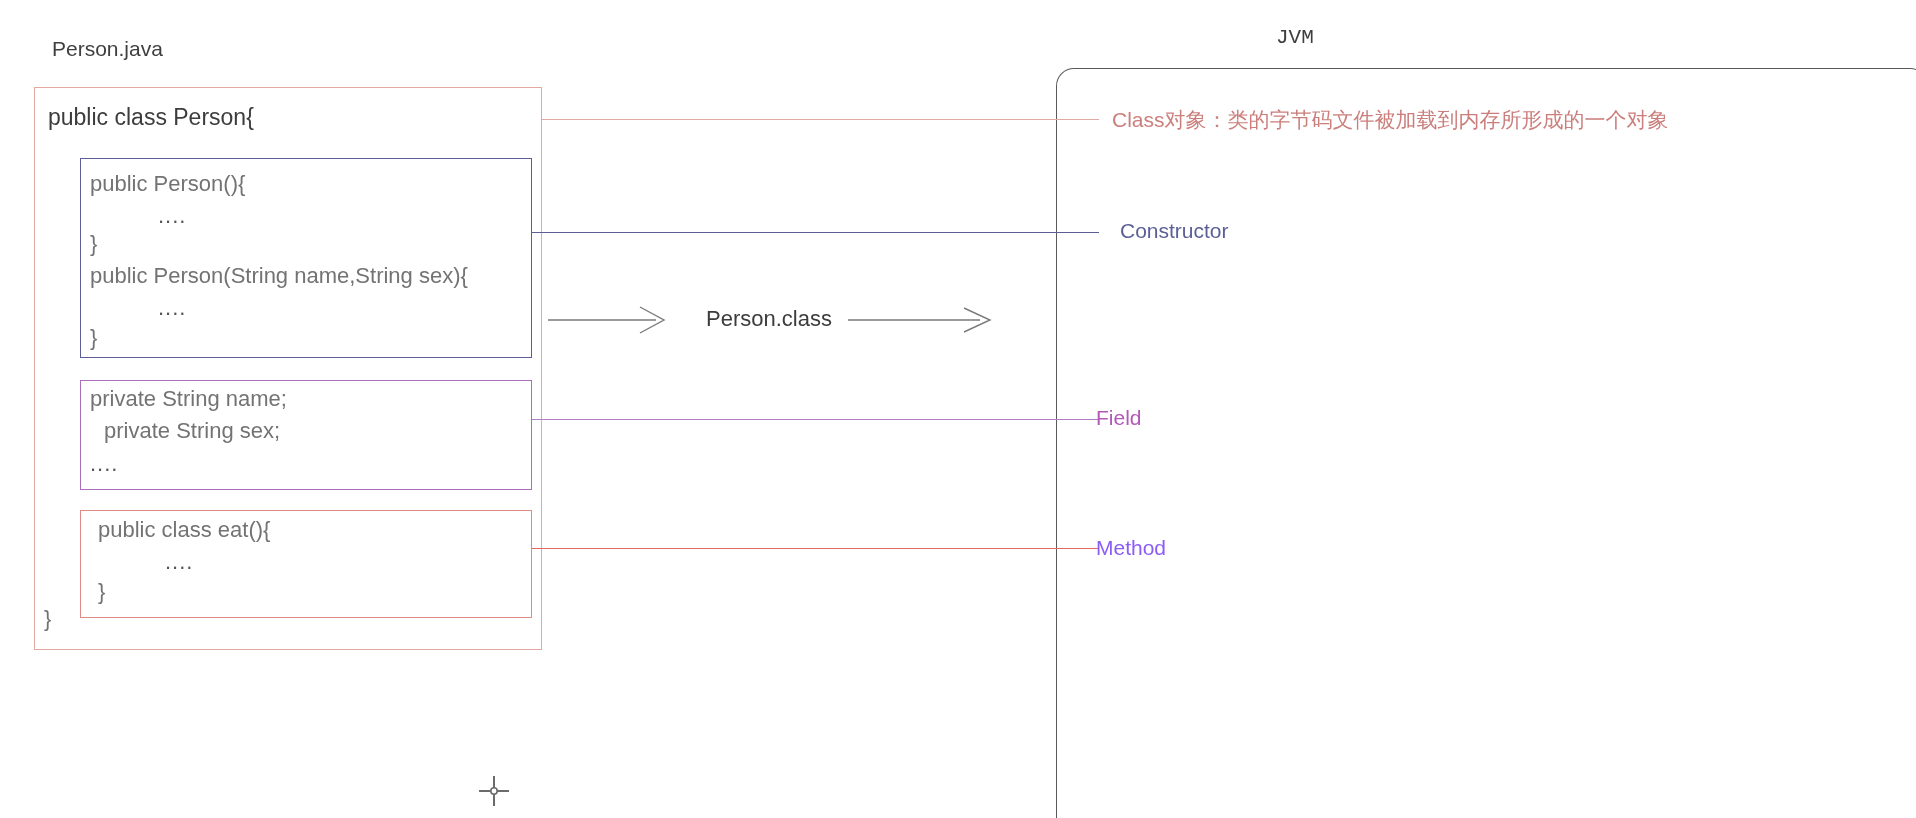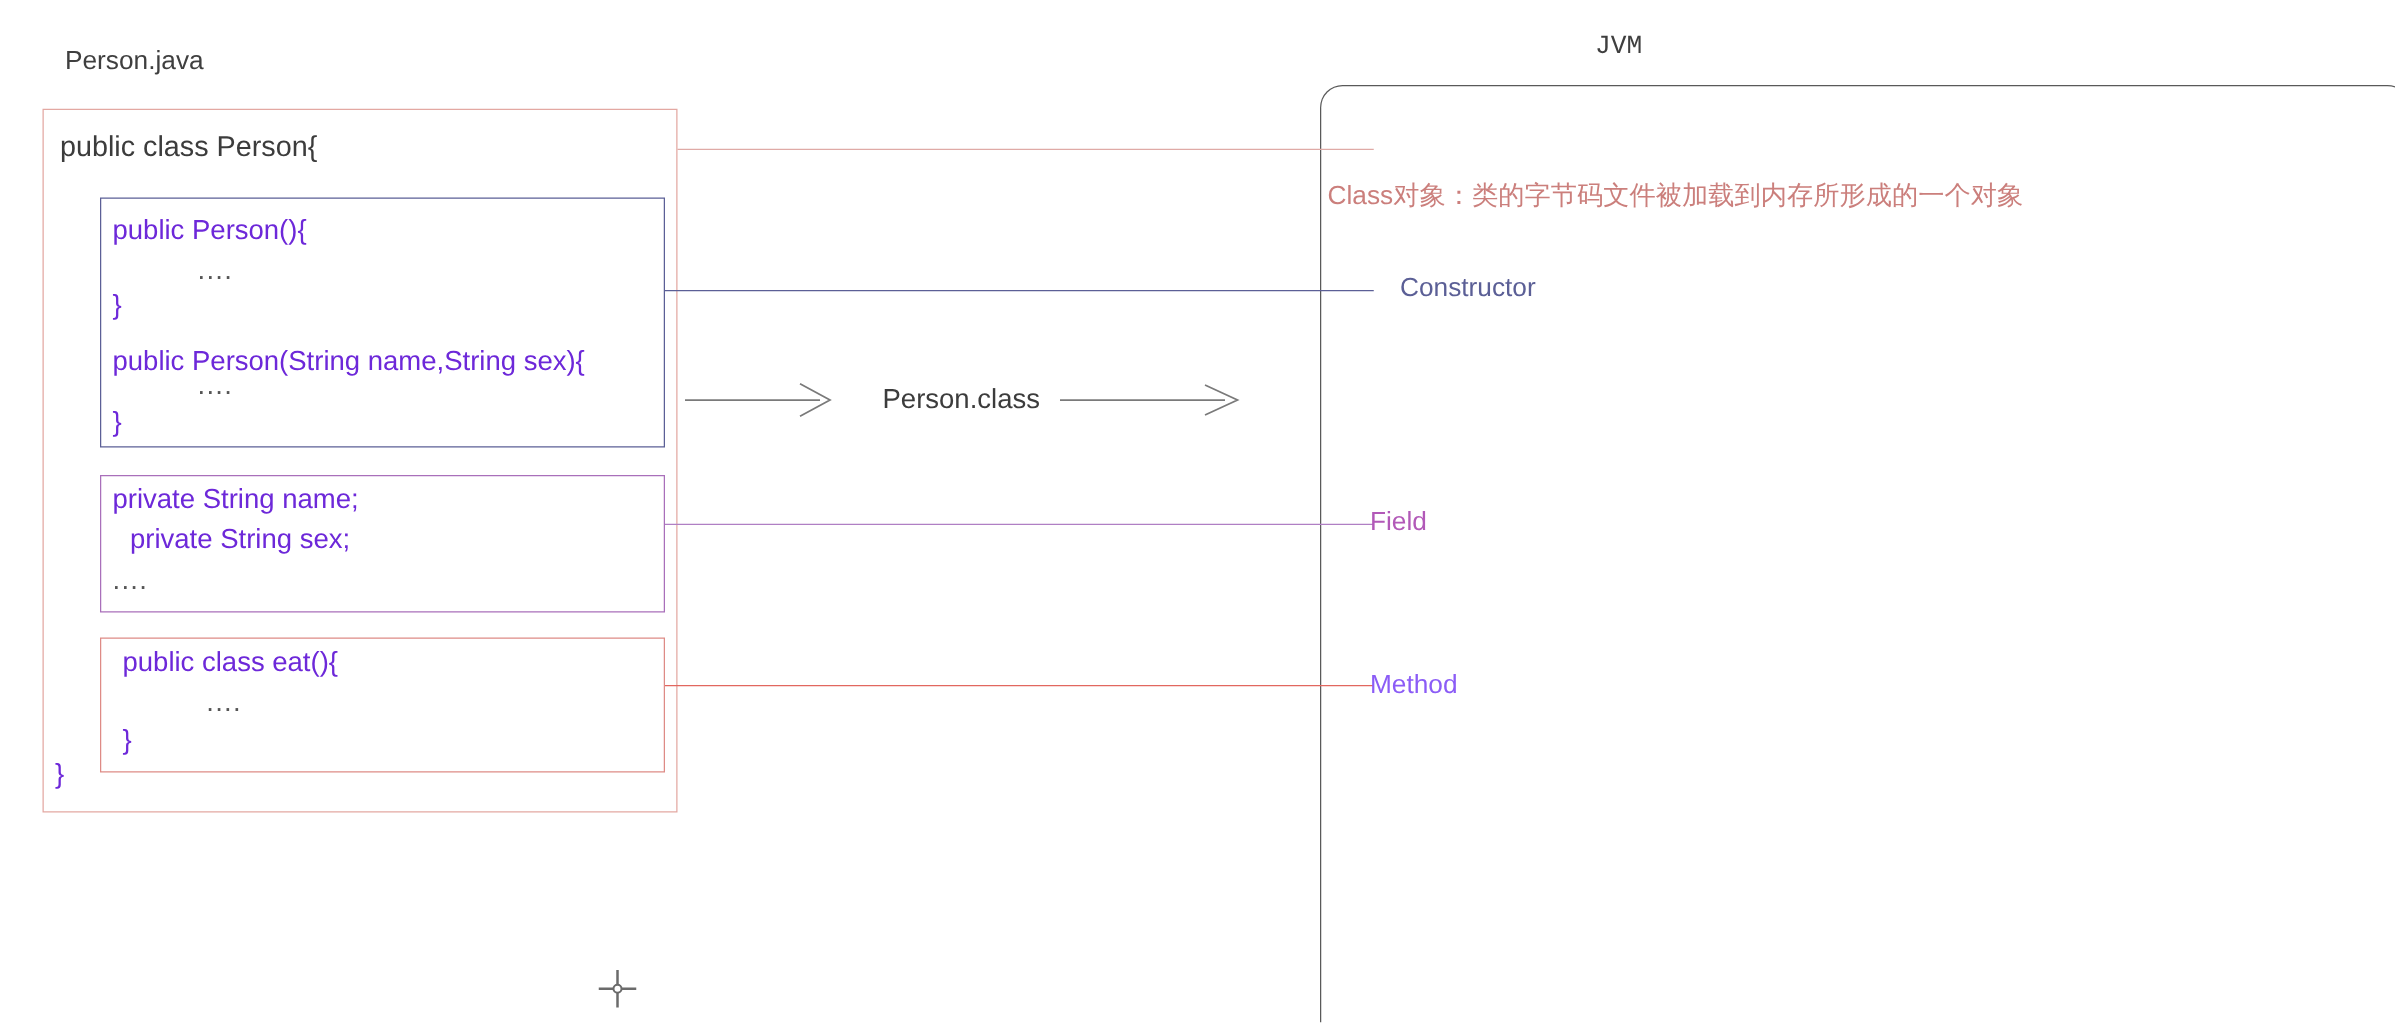--- a/index.html
+++ b/index.html
@@ -74,35 +74,35 @@
     top: 510px;
     width: 452px;
     height: 108px;
     border: 1.5px solid #de8b86;
     box-sizing: border-box;
   }
 
   .code {
     position: absolute;
     font-size: 22px;
-    color: #6d28d9;
+    color: #737373;
     white-space: pre;
     line-height: 1.25;
   }
   .dots {
     font-size: 22px;
     color: #555;
     letter-spacing: 1px;
   }
 
   
   .c1 { left: 90px; top: 170px; }
   .c2 { left: 158px; top: 202px; }
   .c3 { left: 90px; top: 230px; }
-  .c4 { left: 90px; top: 262px; margin-top: 13px; }
+  .c4 { left: 90px; top: 262px; }
   .c5 { left: 158px; top: 294px; }
   .c6 { left: 90px; top: 324px; }
 
   
   .f1 { left: 90px; top: 385px; }
   .f2 { left: 104px; top: 417px; }
   .f3 { left: 90px; top: 450px; }
 
   
   .m1 { left: 98px; top: 516px; }
@@ -186,21 +186,21 @@
     top: 548px;
     width: 567px;
     border-top-color: #e2675f;
   }
 
   .anno {
     position: absolute;
     font-size: 21px;
     white-space: nowrap;
   }
-  #anno-class   { left: 1062px; top: 106px; color: #cb7f7c; margin-top: 36px; }
+  #anno-class   { left: 1112px; top: 106px; color: #cb7f7c; }
   #anno-ctor    { left: 1120px; top: 219px; color: #5b5f96; }
   #anno-field   { left: 1096px; top: 406px; color: #b259b8; }
   #anno-method  { left: 1096px; top: 536px; color: #8b5cf6; }
 
   
   #cursor {
     position: absolute;
     left: 478px;
     top: 775px;
     width: 32px;

